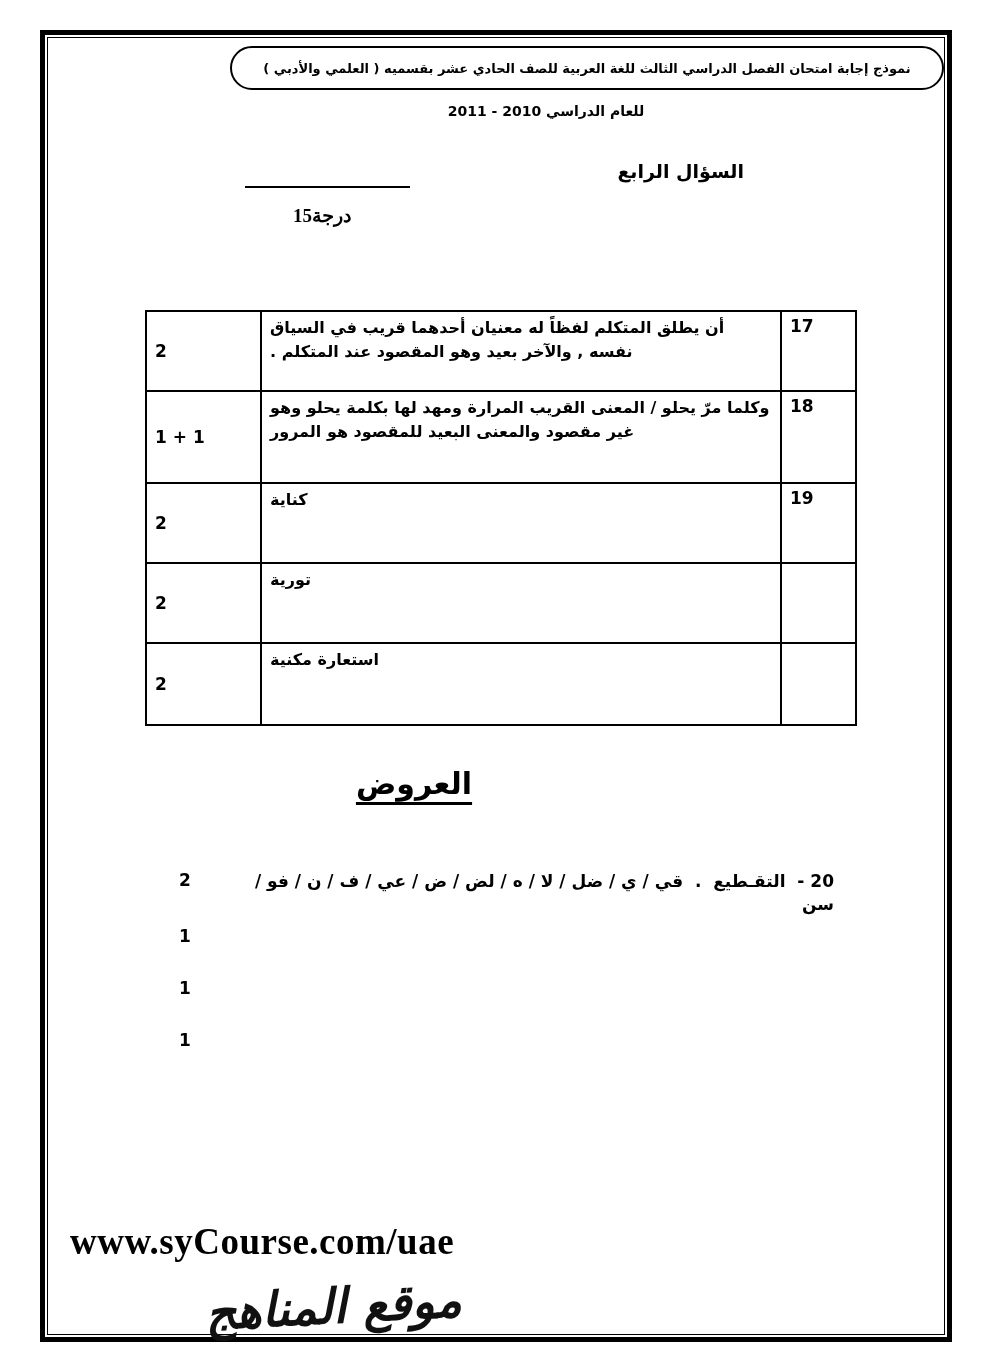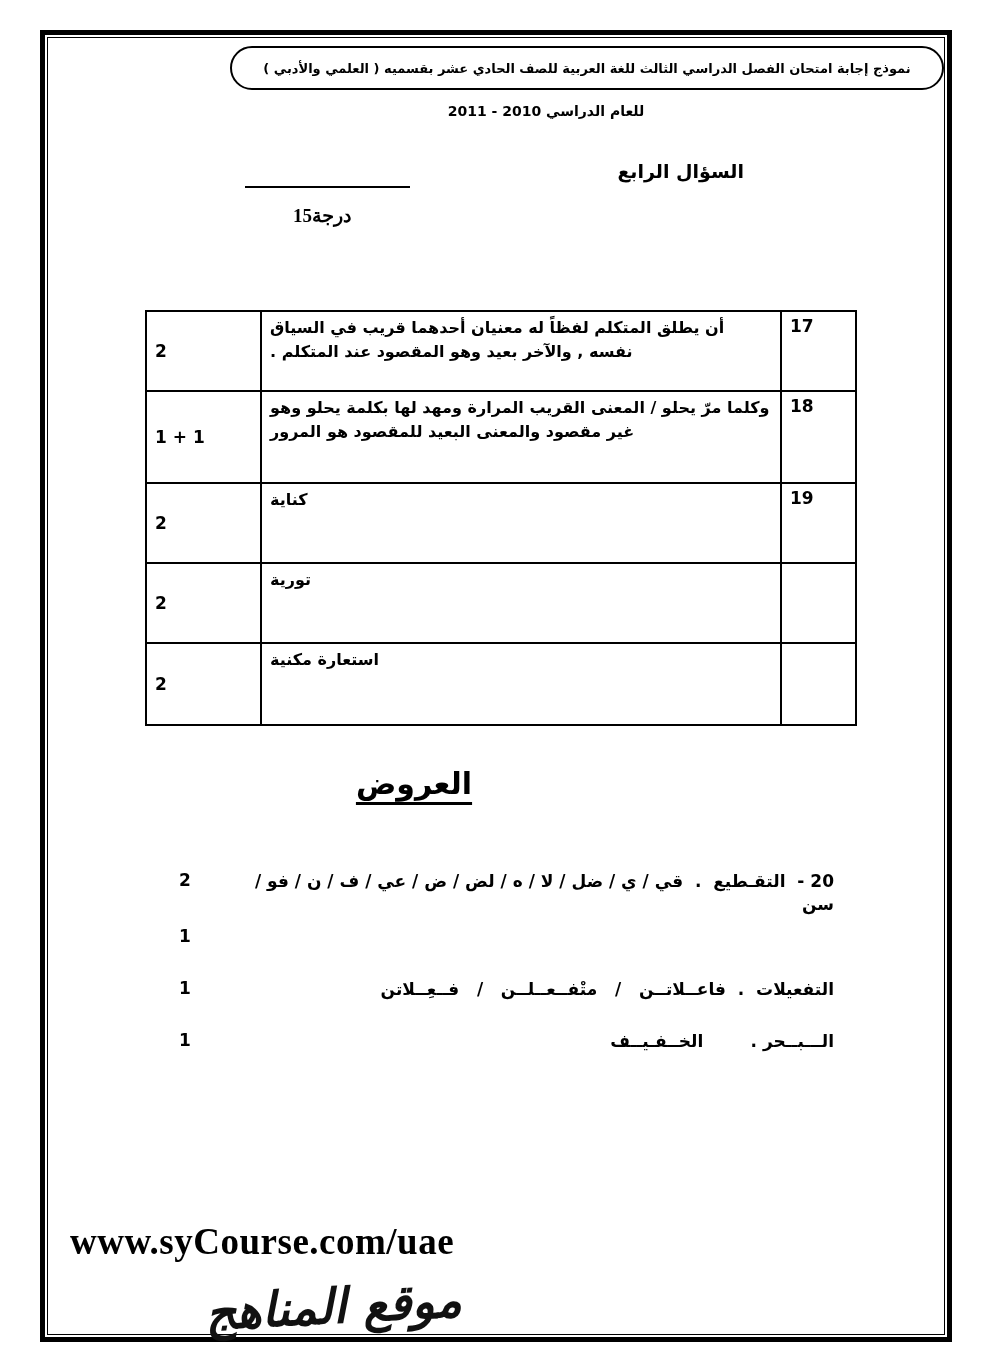--- a/index.html
+++ b/index.html
@@ -204,23 +204,21 @@
 
   <div class="p-line l0">
     <div class="p-score">2</div>
     <div class="p-text">20 -  التقـطيع  .  قي / ي / ضل / لا / ه / لض / ض / عي / ف / ن / فو / سن</div>
   </div>
   <div class="p-line l1">
     <div class="p-score">1</div>
   </div>
   <div class="p-line l2">
     <div class="p-score">1</div>
-    <div class="p-text">التفعيلات  .  فاعــلاتــن   /   متْفــعــلــن   /   فــعِــلاتن</div>
   </div>
   <div class="p-line l3">
     <div class="p-score">1</div>
-    <div class="p-text">الـــبــحر .        الخــفـيــف</div>
   </div>
 
   <div class="site-url">www.syCourse.com/uae</div>
   <div class="watermark">موقع المناهج</div>
 
 </div>
 
 </body></html>

